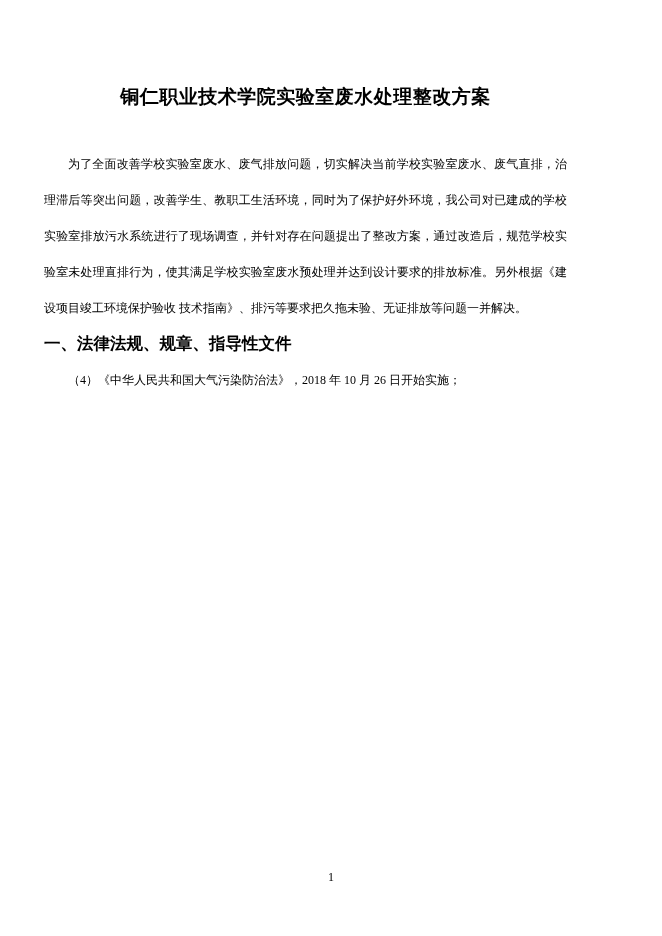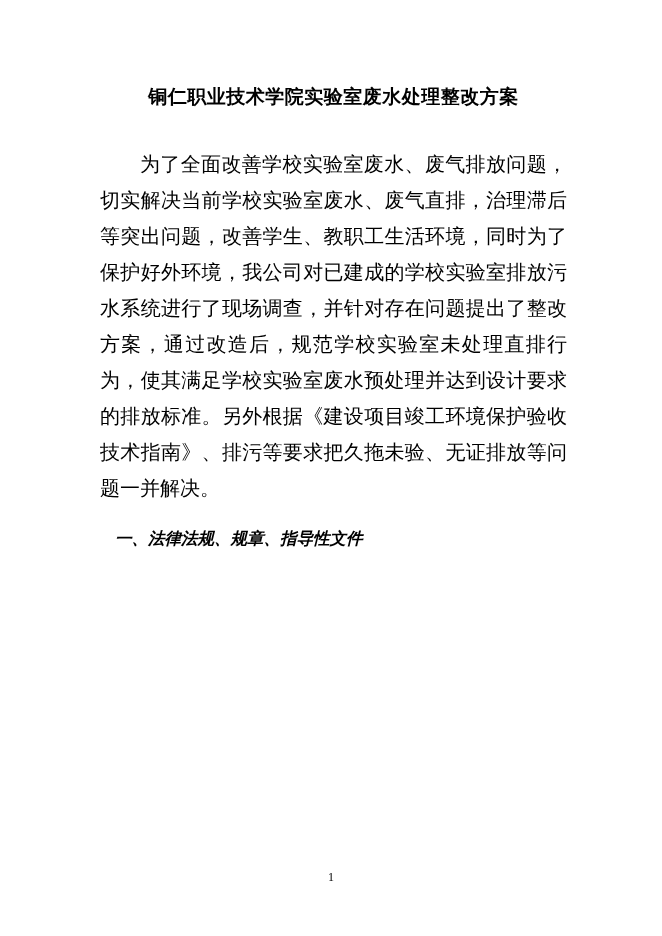--- a/index.html
+++ b/index.html
@@ -9,46 +9,45 @@
     background: #ffffff;
   }
   .page {
     position: relative;
     width: 662px;
     height: 936px;
     margin: 0 auto;
     background: #ffffff;
     color: #000000;
     font-family: "Liberation Serif", "DejaVu Serif", serif;
-    padding: 82px 95px 0 100px;
+    padding: 82px 95px 0 44px;
     overflow: hidden;
   }
   .doc-title {
     font-size: 19px;
     font-weight: bold;
     text-align: center;
     line-height: 30px;
     margin: 0 0 34px 0;
     letter-spacing: 0.5px;
   }
   .body-para {
-    font-size: 20px;
+    font-size: 12px;
     line-height: 36px;
     text-align: justify;
     text-indent: 2em;
     margin: 0;
     word-break: break-all;
   }
   .section-heading {
     font-size: 16.5px;
     font-weight: bold;
     line-height: 36px;
-    margin: 15px;
+    margin: 0;
     text-align: left;
-    font-style: italic;
   }
   .page-number {
     position: absolute;
     bottom: 52px;
     left: 0;
     width: 100%;
     text-align: center;
     font-size: 12px;
     line-height: 14px;
   }
@@ -60,17 +59,18 @@
 
   <h1 class="doc-title">铜仁职业技术学院实验室废水处理整改方案</h1>
 
   <p class="body-para">为了全面改善学校实验室废水、废气排放问题，切实解决当前学校实验室废水、废气直排，治理滞后等突出问题，改善学生、教职工生活环境，同时为了保护好外环境，我公司对已建成的学校实验室排放污水系统进行了现场调查，并针对存在问题提出了整改方案，通过改造后，规范学校实验室未处理直排行为，使其满足学校实验室废水预处理并达到设计要求的排放标准。另外根据《建设项目竣工环境保护验收 技术指南》、排污等要求把久拖未验、无证排放等问题一并解决。</p>
 
   <h2 class="section-heading">一、法律法规、规章、指导性文件</h2>
 
 
 
 
+  <p class="body-para">（4）《中华人民共和国大气污染防治法》，2018 年 10 月 26 日开始实施；</p>
 
 
   <div class="page-number">1</div>
 
 </div>
 
 </body></html>

